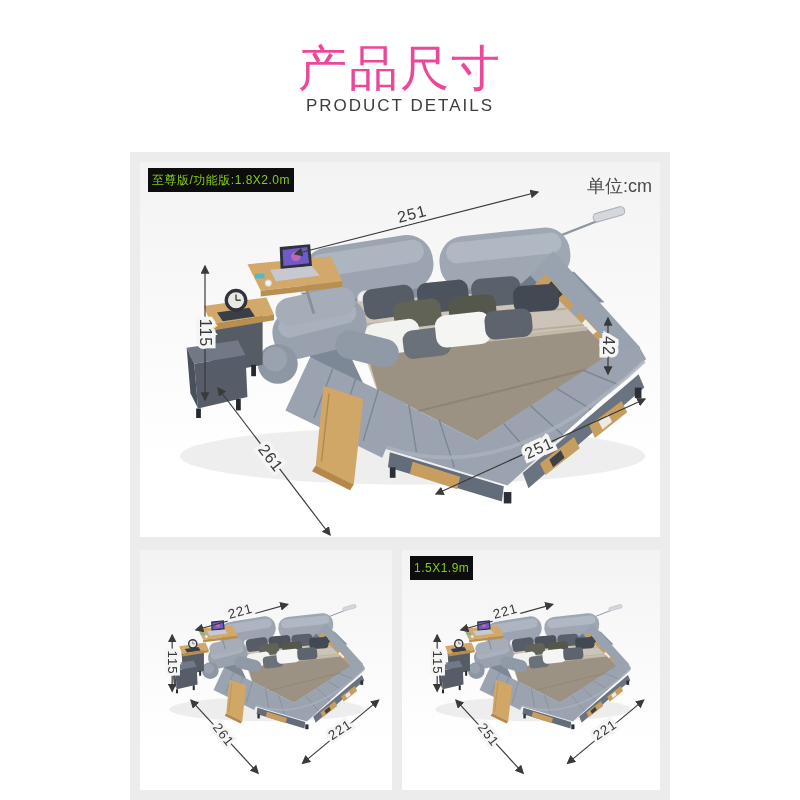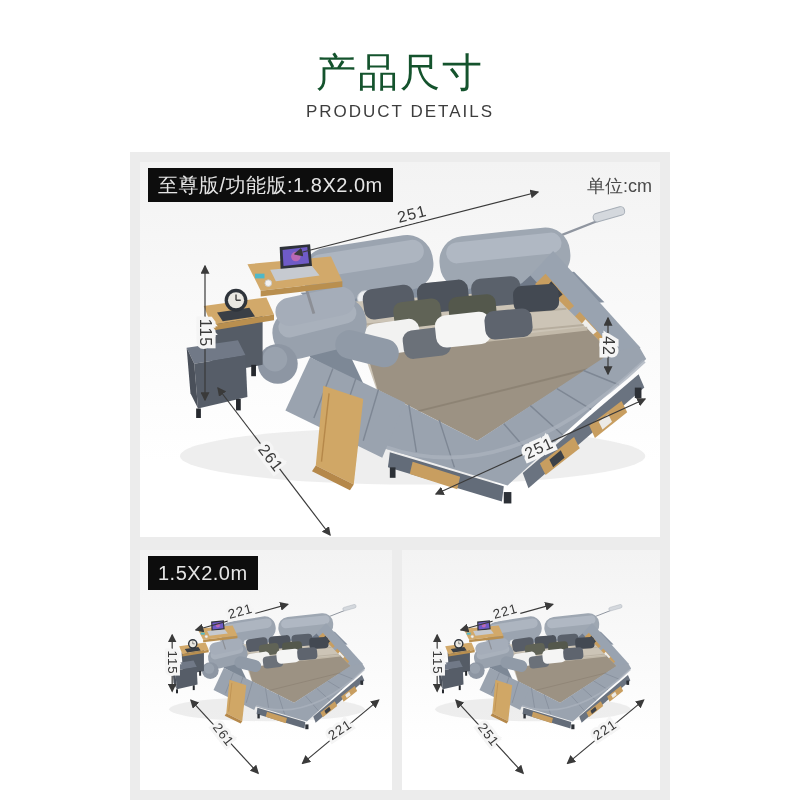--- a/index.html
+++ b/index.html
@@ -1,28 +1,28 @@
 <!DOCTYPE html>
 <html><head>
 <meta charset="utf-8">
 <style>
   html,body{margin:0;padding:0}
   body{width:800px;height:800px;background:#ffffff;position:relative;overflow:hidden;
        font-family:"Liberation Sans",sans-serif;}
   .page{position:absolute;inset:0}
   header{position:absolute;top:42px;left:0;width:100%;text-align:center}
-  .title{margin:8px;font-size:40px;font-weight:500;color:#14532d;letter-spacing:2px;line-height:1.1}
+  .title{margin:0;font-size:49px;font-weight:500;color:#ec4899;letter-spacing:2px;line-height:1.1}
   .subtitle{margin-top:0;font-size:17px;letter-spacing:2px;color:#3d3d3d}
   .board{position:absolute;left:130px;top:152px;width:540px;height:648px;background:#ececec}
   .panel{position:absolute;background:linear-gradient(180deg,#f3f3f3 0%,#fafafa 45%,#ffffff 80%)}
   .panel-main{left:10px;top:10px;width:520px;height:375px}
   .panel-bl{left:10px;top:398px;width:252px;height:240px}
   .panel-br{left:272px;top:398px;width:258px;height:240px}
-  .badge{position:absolute;left:8px;top:6px;background:#0d0d0d;color:#e5e5e5;font-size:20px;
-         padding:5px 10px;letter-spacing:.5px;z-index:3;line-height:1.2}
+  .badge{position:absolute;left:8px;top:6px;background:#0d0d0d;color:#84cc16;font-size:12px;
+         padding:5px 4px;letter-spacing:.5px;z-index:3;line-height:1.2}
   .unit{position:absolute;right:8px;top:12px;font-size:18px;color:#4a4a4a;z-index:3}
   svg.scene{position:absolute;inset:0;width:100%;height:100%;display:block}
   .dl{stroke:#3a3a3a;stroke-width:1.2;fill:none}
   .dim{fill:#3a3a3a;font-size:16px;paint-order:stroke;stroke:#f5f5f5;stroke-width:7px;
        text-anchor:middle;dominant-baseline:central;letter-spacing:1px}
   .dim-sm{font-size:13.5px;stroke-width:6px}
   .defs-holder{position:absolute;width:0;height:0;left:0;top:0}
 </style>
 </head>
 <body>
@@ -186,37 +186,37 @@
           <text class="dim" x="468" y="184" transform="rotate(90 468 184)">42</text>
           <line class="dl" x1="78" y1="226" x2="190" y2="373" marker-start="url(#ah)" marker-end="url(#ah)"></line>
           <text class="dim" x="131" y="296" transform="rotate(52.7 131 296)">261</text>
           <line class="dl" x1="296" y1="332" x2="505" y2="237" marker-start="url(#ah)" marker-end="url(#ah)"></line>
           <text class="dim" x="399" y="286" transform="rotate(-24.4 399 286)">251</text>
         </g>
       </svg>
     </section>
 
     <section class="panel panel-bl">
-      <div class="badge">1.5X2.0m</div>
       <svg class="scene" viewBox="0 0 252 243">
         <use href="#bed" x="28" y="55" width="200" height="124"></use>
         <g>
           <line class="dl" x1="55" y1="81" x2="148" y2="55" marker-start="url(#ah)" marker-end="url(#ah)"></line>
           <text class="dim dim-sm" x="100" y="62" transform="rotate(-15.6 100 62)">221</text>
           <line class="dl" x1="31" y1="86" x2="31" y2="143" marker-start="url(#ah)" marker-end="url(#ah)"></line>
           <text class="dim dim-sm" x="31" y="114" transform="rotate(90 31 114)">115</text>
           <line class="dl" x1="50" y1="152" x2="118" y2="226" marker-start="url(#ah)" marker-end="url(#ah)"></line>
           <text class="dim dim-sm" x="83" y="187" transform="rotate(52 83 187)">261</text>
           <line class="dl" x1="163" y1="216" x2="240" y2="152" marker-start="url(#ah)" marker-end="url(#ah)"></line>
           <text class="dim dim-sm" x="201" y="182" transform="rotate(-33.5 201 182)">221</text>
         </g>
       </svg>
     </section>
 
     <section class="panel panel-br">
+      <div class="badge">1.5X1.9m</div>
       <svg class="scene" viewBox="0 0 258 243">
         <use href="#bed" x="32" y="55" width="200" height="124"></use>
         <g>
           <line class="dl" x1="58" y1="81" x2="151" y2="55" marker-start="url(#ah)" marker-end="url(#ah)"></line>
           <text class="dim dim-sm" x="103" y="62" transform="rotate(-15.6 103 62)">221</text>
           <line class="dl" x1="34" y1="86" x2="34" y2="143" marker-start="url(#ah)" marker-end="url(#ah)"></line>
           <text class="dim dim-sm" x="34" y="114" transform="rotate(90 34 114)">115</text>
           <line class="dl" x1="53" y1="152" x2="121" y2="226" marker-start="url(#ah)" marker-end="url(#ah)"></line>
           <text class="dim dim-sm" x="86" y="187" transform="rotate(52 86 187)">251</text>
           <line class="dl" x1="166" y1="216" x2="243" y2="152" marker-start="url(#ah)" marker-end="url(#ah)"></line>

